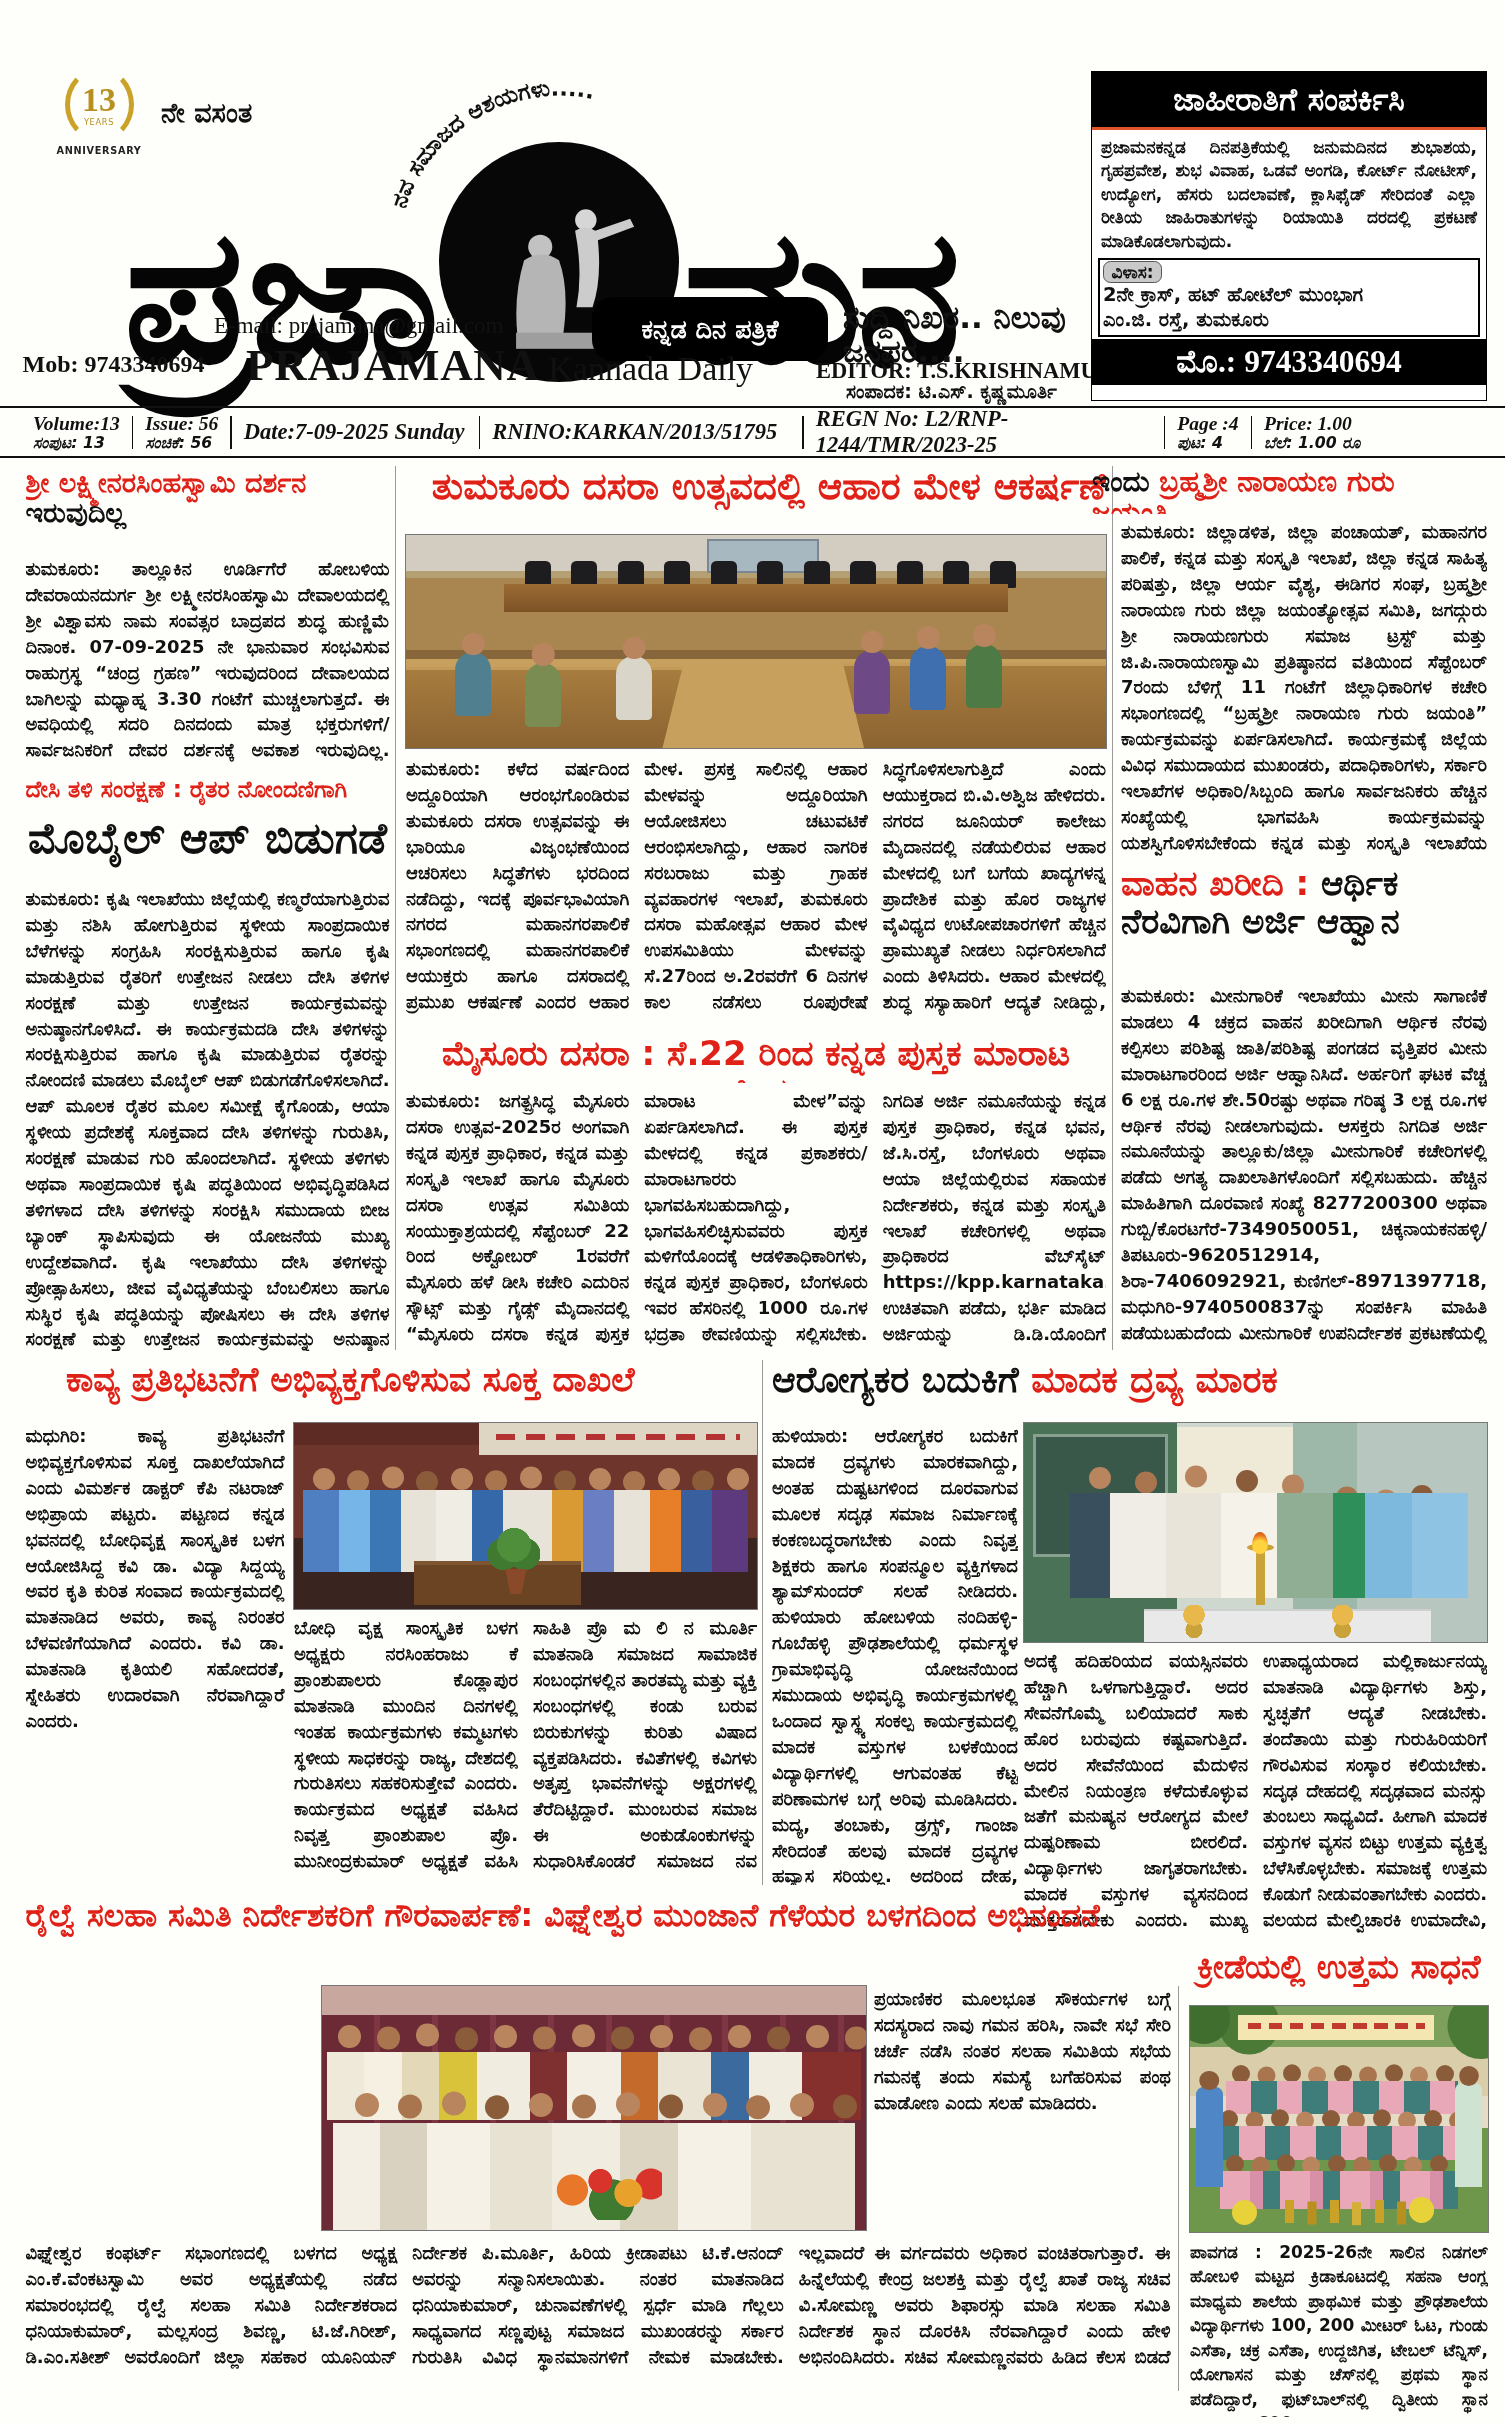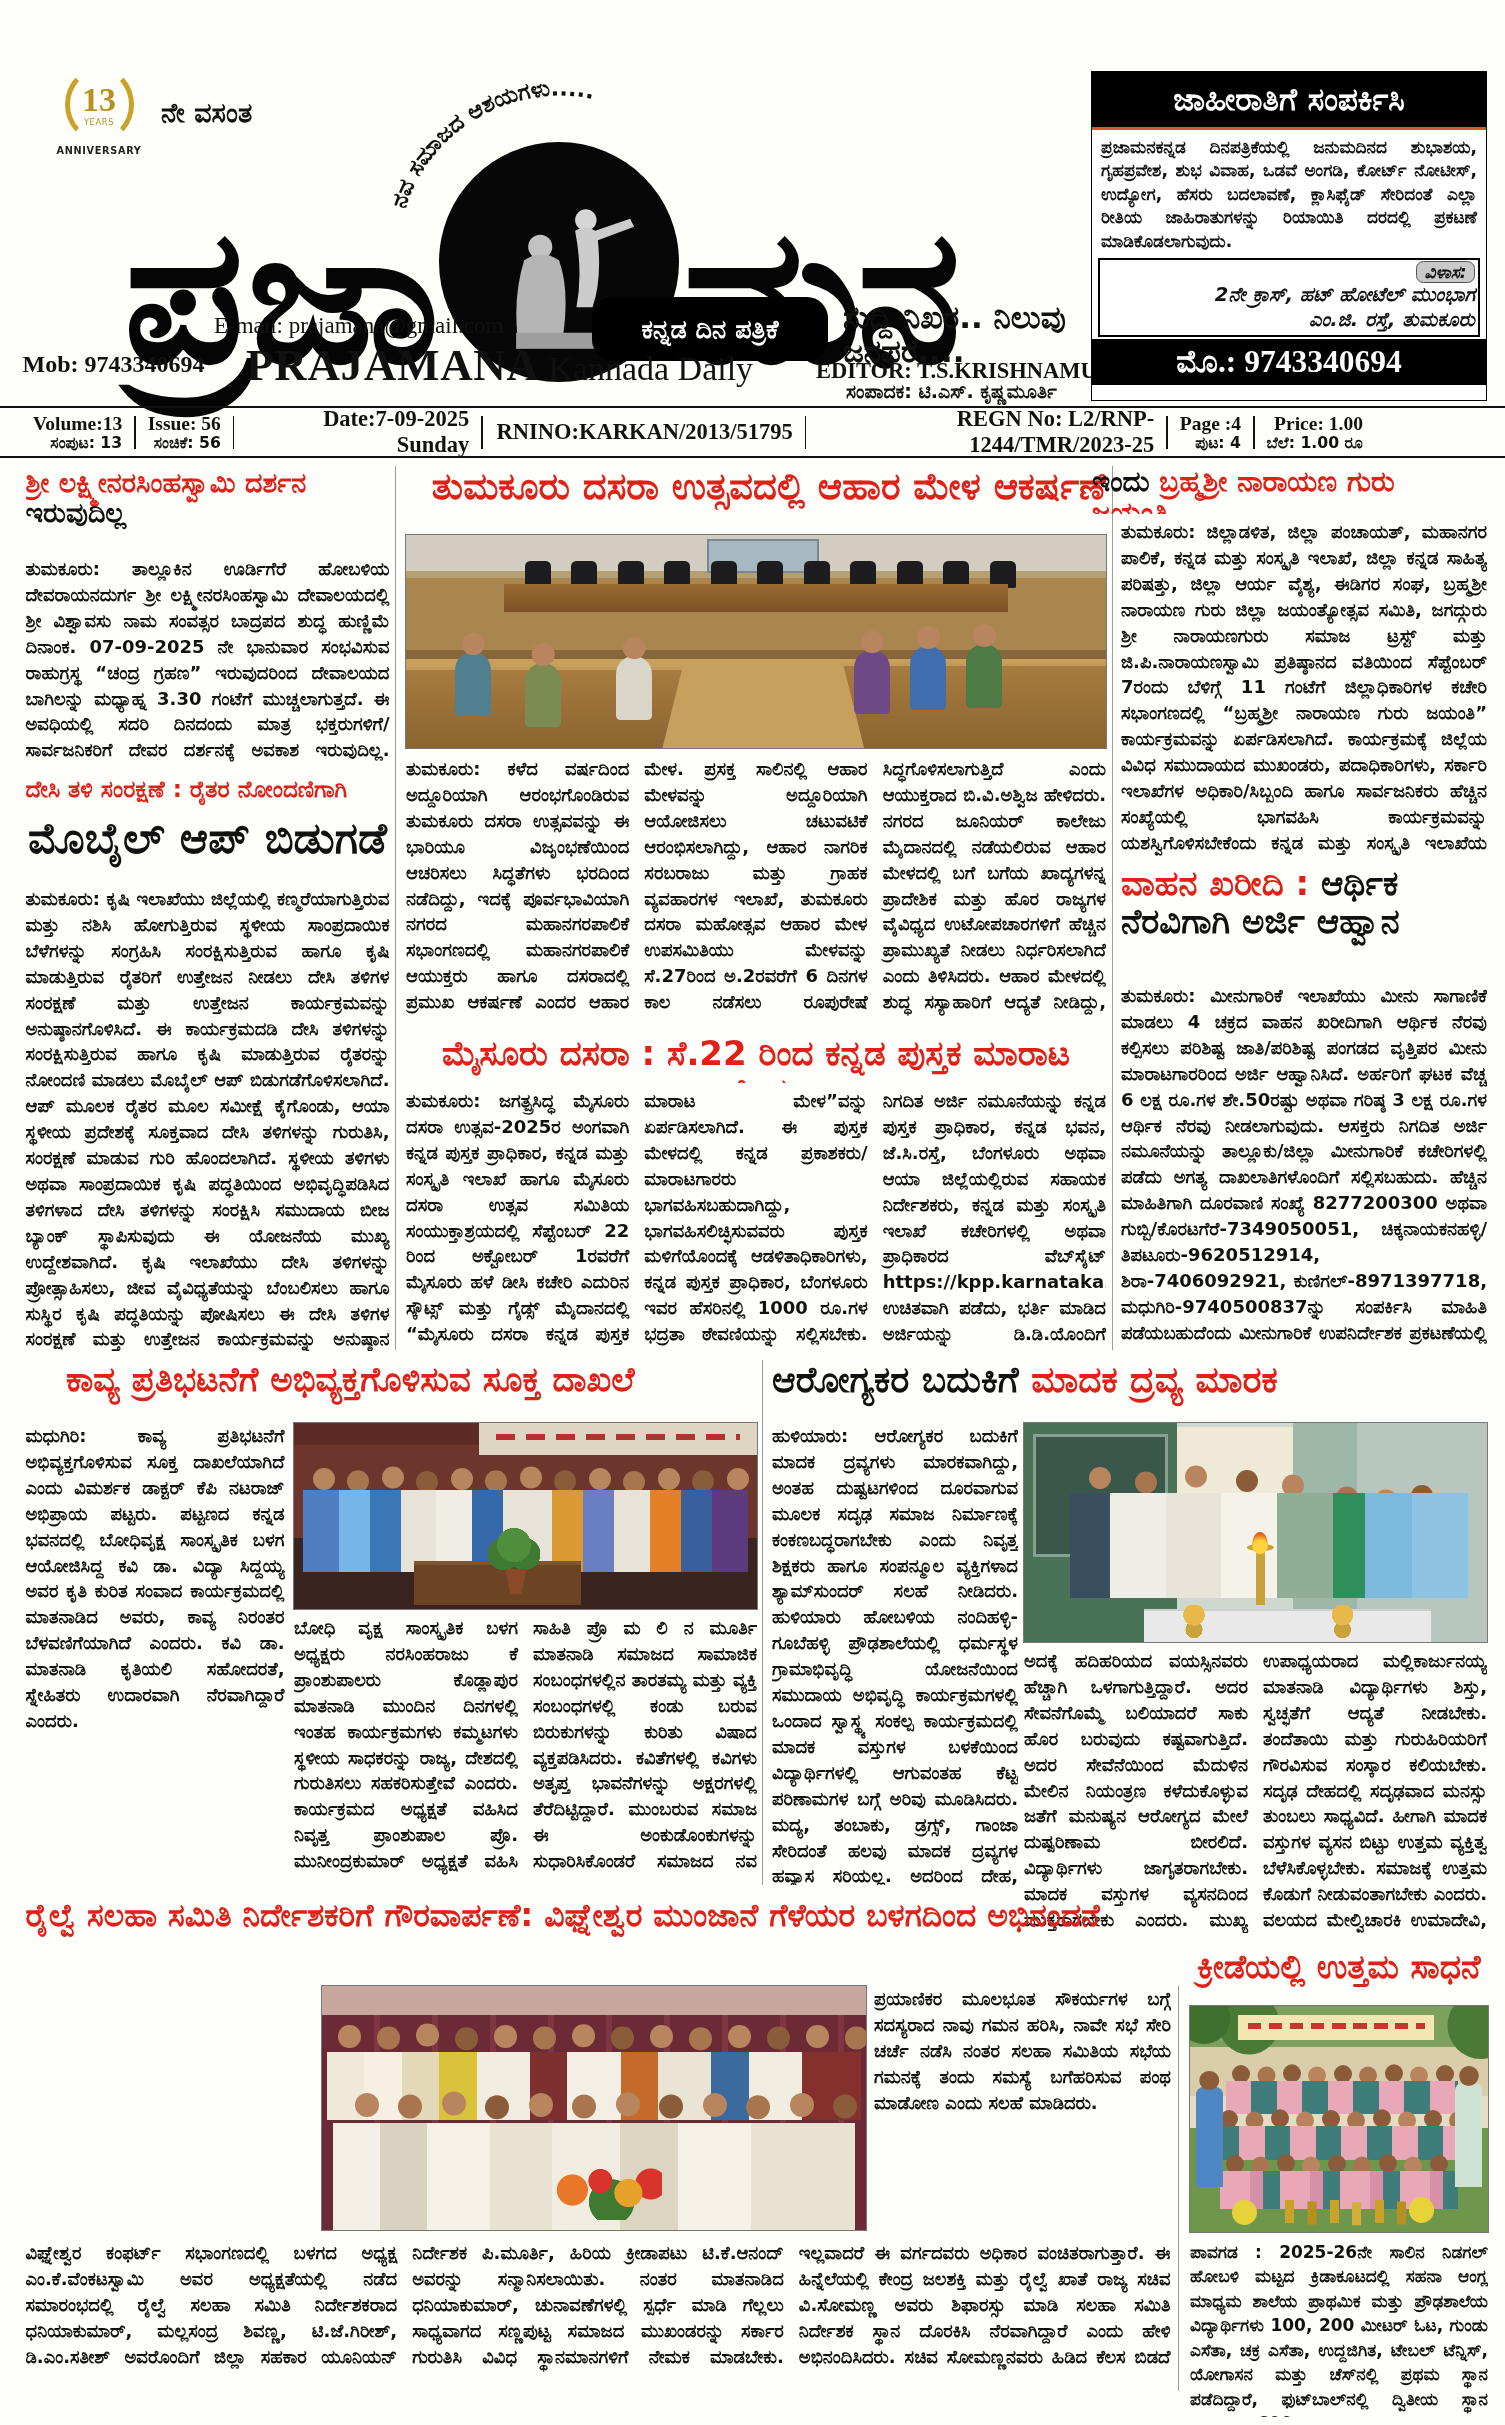--- a/index.html
+++ b/index.html
@@ -39,31 +39,31 @@
   .name-en { left:246px; top:339px; font-size:45px; font-weight:900; letter-spacing:0.7px; }
   .name-en-sub { font-size:34px; font-weight:normal; letter-spacing:0; }
   .editor-en { left:816px; top:358px; font-size:22.5px; font-weight:bold; }
   .editor-kn { left:846px; top:380px; font-size:19px; font-weight:bold; }
 
   
   .ad-box { left:1091px; top:71px; width:396px; height:330px; border:1.5px solid #000; background:#fff; }
   .ad-head { height:58px; background:#000; color:#fff; display:flex; align-items:center; justify-content:center;
     font-size:31px; font-weight:bold; border-bottom:3.7px solid #e2552c; }
   .ad-body { padding:6px 9px 3px 9px; font-size:17px; font-weight:bold; line-height:1.38; text-align:justify; }
-  .ad-addr { margin:1.5px 6px; border:2.2px solid #000; text-align:right; padding:1.5px 3px 3px 3px;font-style:italic; }
+  .ad-addr { margin:1.5px 6px; border:2.2px solid #000; text-align:left; padding:1.5px 3px 3px 3px; }
   .ad-addr-label { display:inline-block; border:1.5px solid #555; background:#c9c9c9; border-radius:7.5px;
     padding:0 7.5px; font-size:17px; font-weight:bold; }
   .ad-addr-line { font-size:19.5px; font-weight:bold; line-height:1.25; }
   .ad-foot { height:46px; background:#000; color:#fff; display:flex; align-items:center; justify-content:center;
     font-size:31.5px; font-weight:bold; font-family:"Liberation Serif",serif; }
 
   
   .info-bar { left:0; top:406px; width:1505px; height:52px; border-top:2.2px solid #111; border-bottom:2.2px solid #111;
     display:flex; align-items:center; padding:0 21px; gap:0; }
-  .seg { padding:0 12px; text-align:right; }
+  .seg { padding:0 12px; text-align:left;font-style:italic; }
   .seg-en { font-size:19.5px; font-weight:bold; font-family:"Liberation Serif",serif; line-height:1.1; }
   .seg-kn { font-size:15.7px; font-weight:bold; line-height:1.1; }
   .seg-big { font-size:22.5px; font-weight:bold; font-family:"Liberation Serif",serif; }
   .seg-div { width:1.5px; height:33px; background:#111; }
 
   
   .headline { font-weight:900; line-height:1.12; }
   .bodytxt { font-size:18px; font-weight:bold; line-height:1.44; text-align:justify; overflow:hidden; }
   .cols3 { column-count:3; column-gap:15px; }
   .cols2 { column-count:2; column-gap:15px; }

